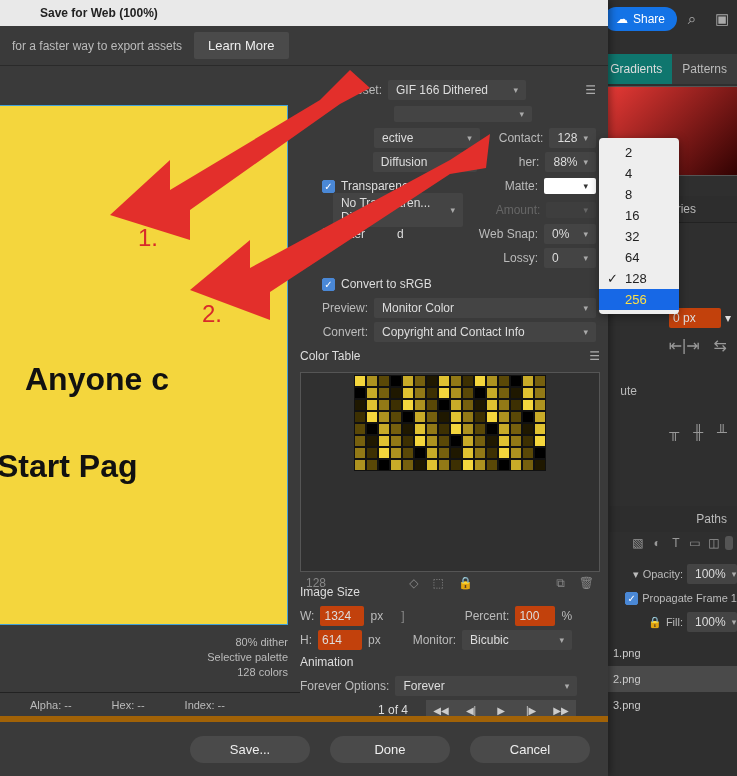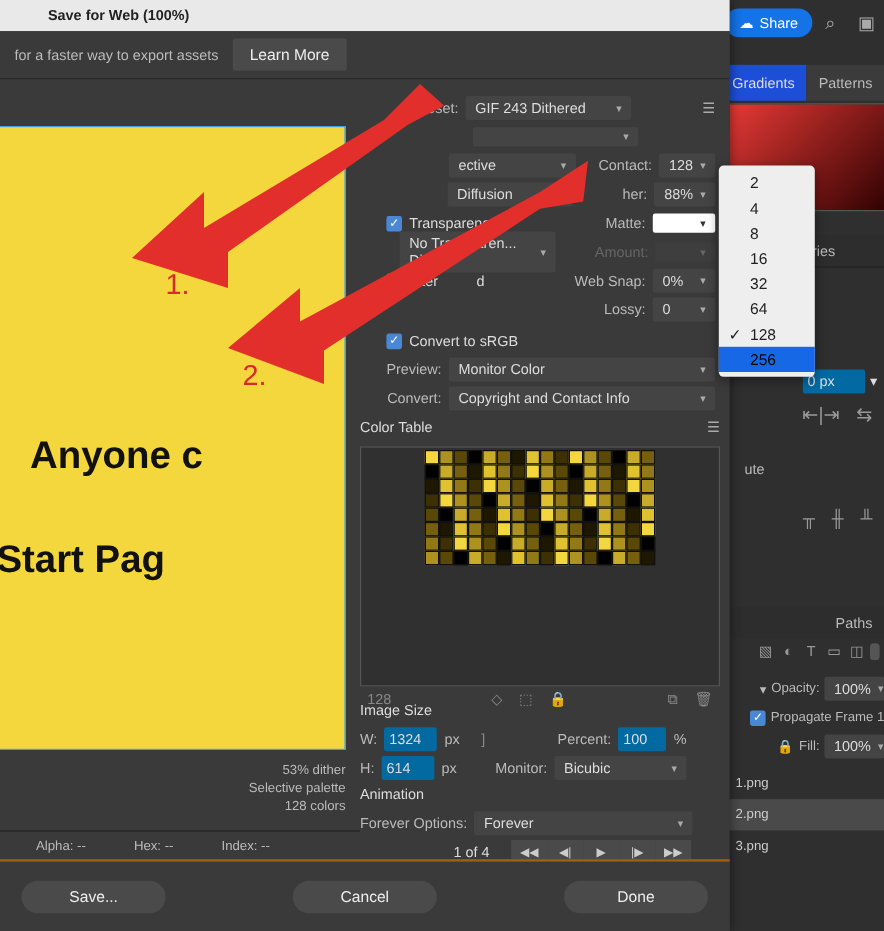--- a/index.html
+++ b/index.html
@@ -2,33 +2,33 @@
 <html><head>
 <meta charset="utf-8">
 <style>
   html,body{margin:0;padding:0;width:737px;height:776px;overflow:hidden;
     font-family:-apple-system,Helvetica,Arial,sans-serif;font-size:12px;
     color:#ddd;background:#2b2b2b}
   *{box-sizing:border-box}
   .select{background:#444;color:#ddd;border:none;padding:3px 8px;font-size:12px;
     display:inline-flex;align-items:center;justify-content:space-between;border-radius:2px}
   .select .chev{font-size:9px;color:#aaa;margin-left:6px}
-  .input{background:#0369a1;color:#ddd;border:none;padding:3px 4px;font-size:12px;border-radius:2px}
+  .input{background:#c2410c;color:#ddd;border:none;padding:3px 4px;font-size:12px;border-radius:2px}
   .chk{width:13px;height:13px;border:1px solid #777;border-radius:2px;display:inline-flex;
     align-items:center;justify-content:center;background:#3a3a3a;font-size:10px}
   .chk.on{background:#4a88d6;border-color:#4a88d6;color:#fff}
   .label{color:#bbb}
   .row{display:flex;align-items:center;gap:6px;height:24px}
   .btn{background:#4a4a4a;color:#eee;border:none;border-radius:14px;padding:6px 20px;font-size:13px}
 
   
   .bg{position:absolute;inset:0;background:#2f2f2f}
   .tabs{position:absolute;right:0;top:54px;display:flex;gap:0}
   .tab{padding:8px 10px;font-size:12px;color:#bbb;background:#3b3b3b}
-  .tab.active{background:#1d4ed8;color:#ddd}
+  .tab.active{background:#0f766e;color:#ddd}
   .swatch{position:absolute;right:-10px;top:86px;width:140px;height:90px;
     background:linear-gradient(135deg,#e53935 0%,#2a0000 100%);border:1px solid #555}
 
   
   .dlg{position:absolute;left:0;top:0;width:608px;height:776px;background:#3a3a3a;
     box-shadow:2px 0 8px rgba(0,0,0,.4)}
   .titlebar{height:26px;background:#e9e9e9;color:#222;display:flex;align-items:center;padding:0 40px;
     font-size:12px;font-weight:600}
   .subbar{height:40px;background:#3a3a3a;display:flex;align-items:center;padding:0 12px;gap:12px;
     border-bottom:1px solid #2a2a2a}
@@ -49,38 +49,38 @@
     display:flex;justify-content:center}
   .grid{display:grid;grid-template-columns:repeat(16,12px);grid-auto-rows:12px;margin-top:2px}
   .grid span{border:1px solid #111}
   .tbtool{display:flex;align-items:center;justify-content:space-between;padding:4px 6px;color:#888}
   .tbtool span{font-size:12px}
 
   .imgsize{position:absolute;left:300px;top:580px}
   .anim{position:absolute;left:300px;top:650px}
 
   .footer{position:absolute;left:0;bottom:0;right:0;height:60px;background:#3a3a3a;
-    border-top:2px solid #a16207;display:flex;align-items:center;justify-content:space-between;gap:20px;
+    border-top:6px solid #a16207;display:flex;align-items:center;justify-content:flex-end;gap:20px;
     padding:0 18px}
   .status{position:absolute;left:0;bottom:60px;height:24px;right:0;border-top:1px solid #222;
     display:flex;align-items:center;gap:40px;padding:0 30px;font-size:11px;color:#bbb;width:300px}
 
   .nav{display:flex;gap:0}
   .nav button{width:30px;height:20px;background:#4a4a4a;border:none;color:#ccc;font-size:10px}
 
   
   .arrow{position:absolute;z-index:50}
   .num{position:absolute;color:#d82a2a;font-size:24px;font-weight:400;z-index:51}
 
   
   .popup{position:absolute;left:599px;top:138px;width:80px;background:#eee;color:#222;
     border-radius:4px;z-index:60;box-shadow:0 2px 10px rgba(0,0,0,.4);padding:4px 0;font-size:13px}
   .popup div{padding:3px 10px 3px 26px;position:relative}
   .popup .sel::before{content:"✓";position:absolute;left:8px}
-  .popup .hl{background:#1768e6;color:#000000}
+  .popup .hl{background:#1768e6;color:#fde047}
 
   
   .toprt{position:absolute;right:0;top:0;height:38px;display:flex;align-items:center;gap:0}
   .sharebtn{background:#1473e6;color:#fff;border-radius:14px;padding:5px 12px;font-size:12px;
     display:flex;align-items:center;gap:5px}
   .topicon{width:30px;height:30px;display:flex;align-items:center;justify-content:center;color:#aaa;font-size:15px}
 
   .libs{position:absolute;right:0;top:196px;padding:6px 10px;font-size:12px;color:#bbb;background:#2d2d2d;
     border-bottom:1px solid #222;width:128px;text-align:center}
   .distrib{position:absolute;right:10px;top:336px;display:flex;gap:14px;color:#999;font-size:16px}
@@ -178,31 +178,31 @@
     <span class="label">for a faster way to export assets</span>
     <button class="learn">Learn More</button>
   </div>
 
   <div class="preview">
     <div class="canvas">
       <div class="t1">Anyone c</div>
       <div class="t2">ith Start Pag</div>
     </div>
     <div class="meta">
-      <div>53% dither</div>
+      <div>80% dither</div>
       <div>Selective palette</div>
       <div>128 colors</div>
     </div>
   </div>
 
   <div class="settings">
     <div class="row">
       <span class="label">Preset:</span>
       <div class="select" style="width:138px">
-        <span>GIF 243 Dithered</span>
+        <span>GIF 166 Dithered</span>
           <span class="chev">▾</span>
       </div>
       <span style="flex:1"></span>
       <span style="color:#aaa">☰</span>
     </div>
     <div class="row">
       <span style="width:76px"></span>
       <div class="select" style="width:138px">
         <span></span>
           <span class="chev" style="margin-left:auto">▾</span>
@@ -504,22 +504,22 @@
   </div>
 
   <div class="status">
     <span>Alpha: --</span>
     <span>Hex: --</span>
     <span>Index: --</span>
   </div>
 
   <div class="footer">
     <button class="btn" style="width:120px">Save...</button>
+    <button class="btn" style="width:120px">Done</button>
     <button class="btn" style="width:120px">Cancel</button>
-    <button class="btn" style="width:120px">Done</button>
   </div>
 </div>
 
 <svg class="arrow" style="left:110px;top:70px" width="260" height="180">
   <polygon points="0,145 60,90 60,120 210,30 240,0 260,18 230,34 80,140 80,170" fill="#e32f2b"></polygon>
 </svg>
 <div class="num" style="left:138px;top:224px">1.</div>
 
 <svg class="arrow" style="left:190px;top:120px" width="300" height="200">
   <polygon points="0,170 60,120 60,148 260,40 300,14 296,48 260,54 80,172 80,200" fill="#e32f2b"></polygon>

